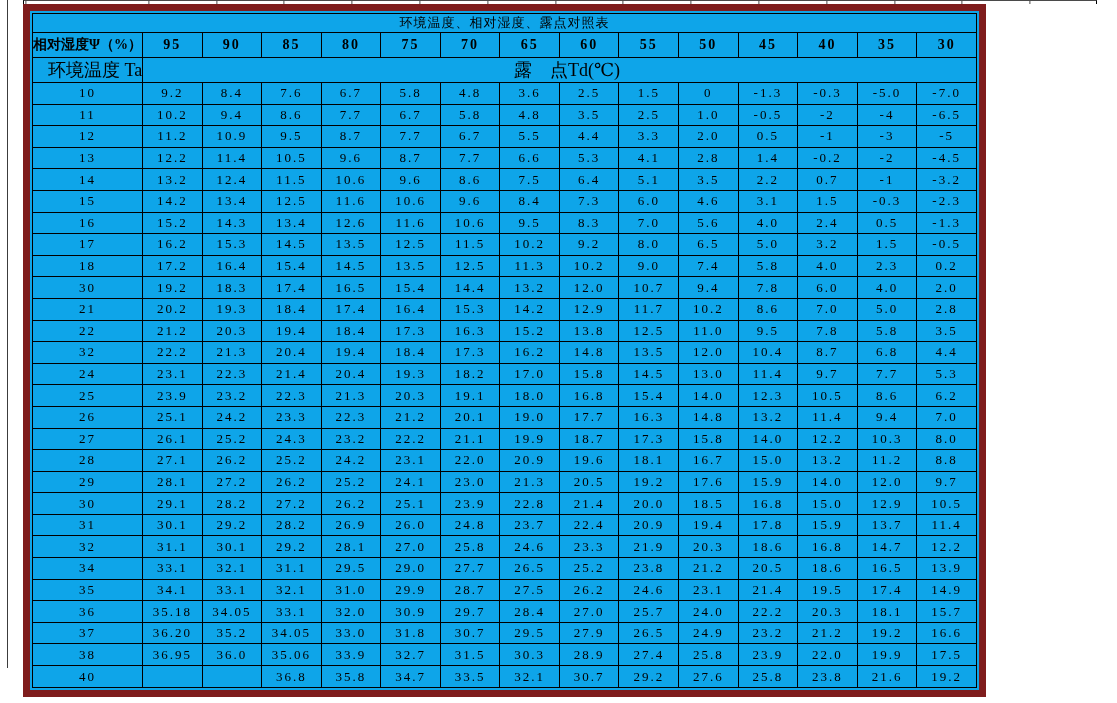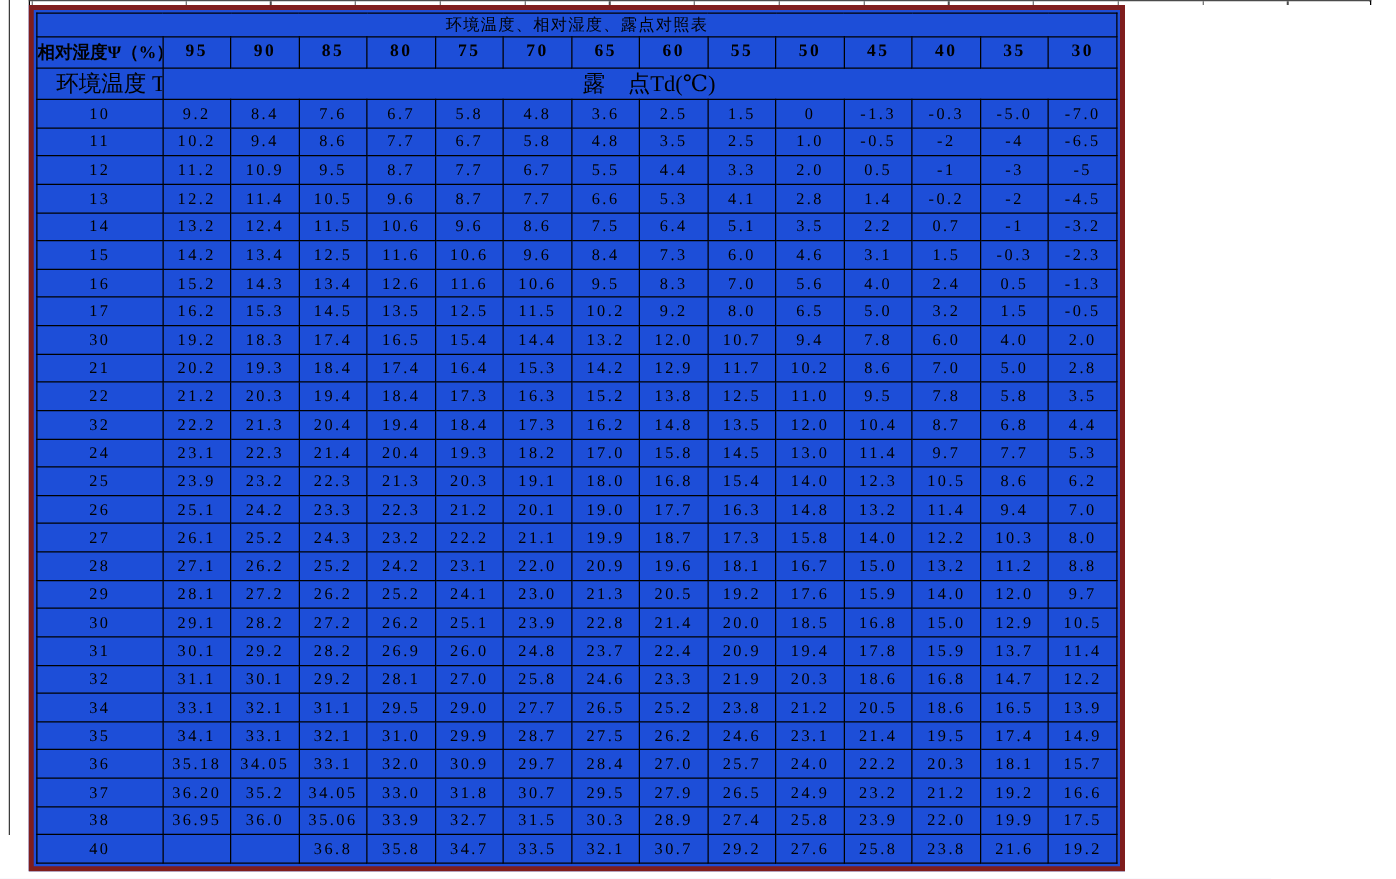--- a/index.html
+++ b/index.html
@@ -22,25 +22,25 @@
     box-sizing:border-box;
     border-top:1px solid #4a4a4a;
     border-left:1px solid #000;
     border-right:1px solid #000;
     background-image:repeating-linear-gradient(90deg,
       transparent 0, transparent 66.8px, #4a4a4a 66.8px, #4a4a4a 67.8px);
     background-position:57.4px 0;
   }
   
   .table-wrap{
-    position:absolute;left:23px;top:4px;width:877px;height:693px;
+    position:absolute;left:23px;top:4px;width:963px;height:693px;
     box-sizing:border-box;
-    border:4px solid #7f1d1d;
+    border:7px solid #7f1d1d;
     padding:2px;
-    background:#1d4ed8;
+    background:#0ea5e9;
   }
   table.dew{
     width:100%;height:100%;
     border-collapse:collapse;table-layout:fixed;
   }
   table.dew td{
     border:1px solid #000;
     text-align:center;vertical-align:middle;
     white-space:nowrap;overflow:hidden;
     padding:0;
@@ -232,20 +232,37 @@
             <td class="num">10.2</td>
             <td class="num">9.2</td>
             <td class="num">8.0</td>
             <td class="num">6.5</td>
             <td class="num">5.0</td>
             <td class="num">3.2</td>
             <td class="num">1.5</td>
             <td class="num">-0.5</td>
           </tr>
           <tr>
+            <td class="num">18</td>
+            <td class="num">17.2</td>
+            <td class="num">16.4</td>
+            <td class="num">15.4</td>
+            <td class="num">14.5</td>
+            <td class="num">13.5</td>
+            <td class="num">12.5</td>
+            <td class="num">11.3</td>
+            <td class="num">10.2</td>
+            <td class="num">9.0</td>
+            <td class="num">7.4</td>
+            <td class="num">5.8</td>
+            <td class="num">4.0</td>
+            <td class="num">2.3</td>
+            <td class="num">0.2</td>
+          </tr>
+          <tr>
             <td class="num">30</td>
             <td class="num">19.2</td>
             <td class="num">18.3</td>
             <td class="num">17.4</td>
             <td class="num">16.5</td>
             <td class="num">15.4</td>
             <td class="num">14.4</td>
             <td class="num">13.2</td>
             <td class="num">12.0</td>
             <td class="num">10.7</td>

